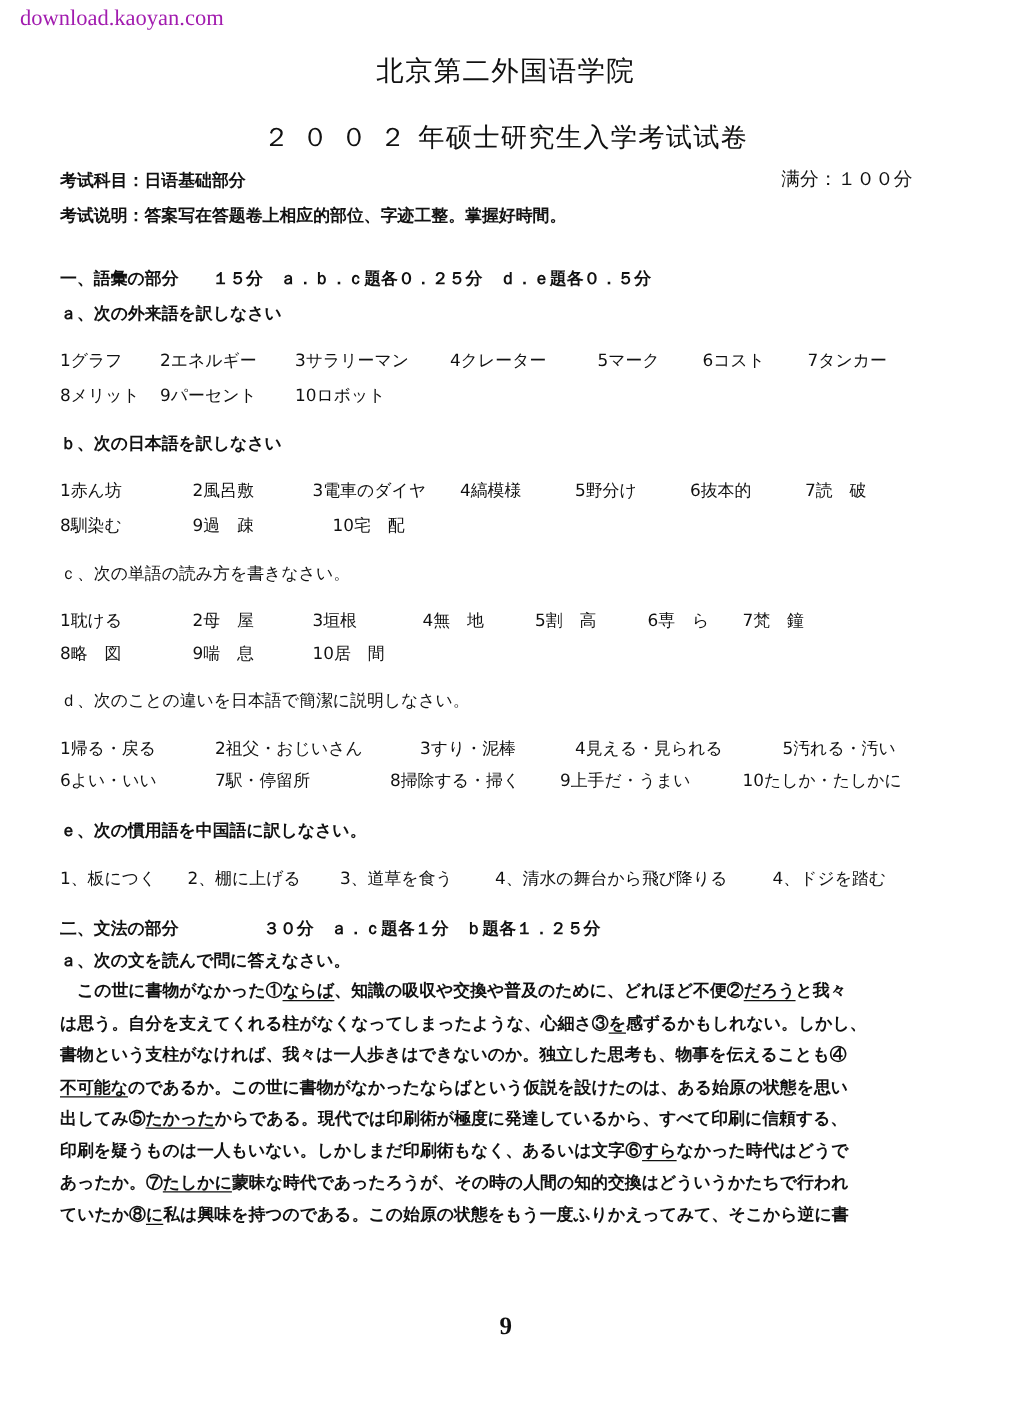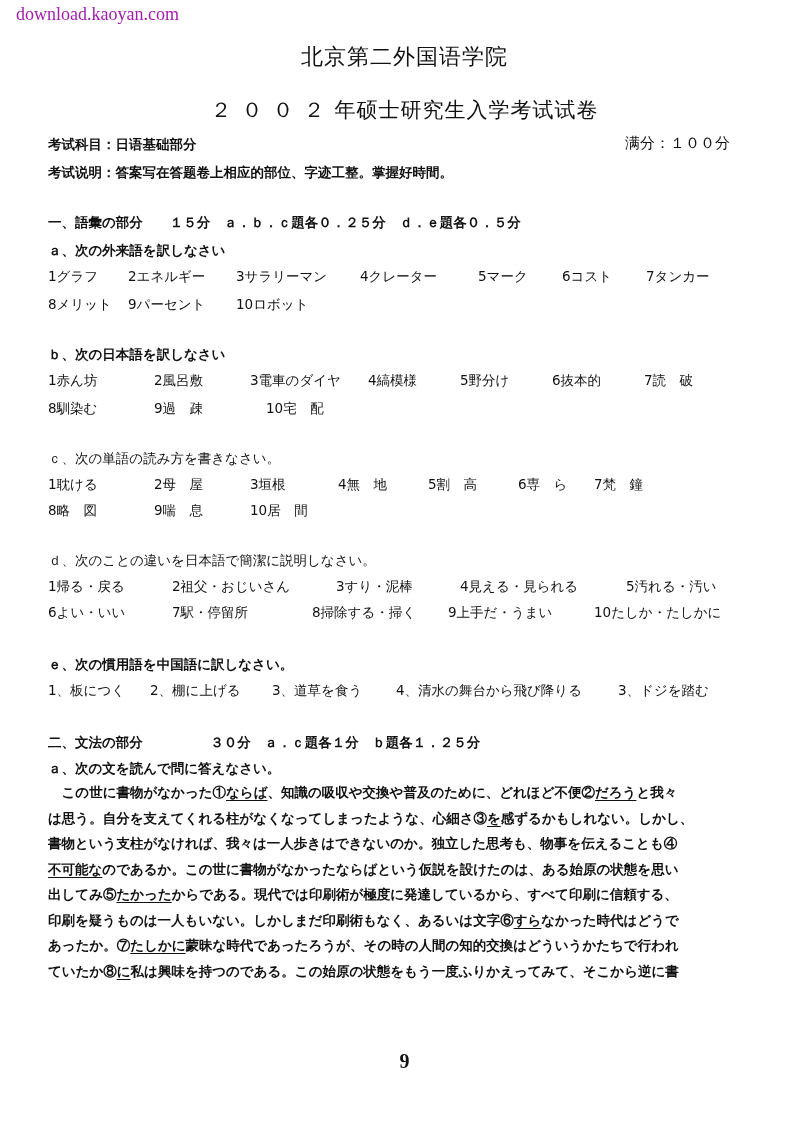--- a/index.html
+++ b/index.html
@@ -10,21 +10,21 @@
   .source { position: absolute; left: 2px; top: 4px; font-family: "Liberation Serif", serif; font-size: 18px; color: #a21caf; margin-left: 14px; }
   .title1 { position: absolute; left: 0; width: 809px; top: 42px; text-align: center; font-size: 22px; letter-spacing: 1px; font-weight: normal; }
   .title2 { position: absolute; left: 0; width: 809px; top: 96px; text-align: center; font-size: 21px; letter-spacing: 1px; }
   .title2 .num { letter-spacing: 10px; }
   .line { position: absolute; left: 48px; font-size: 13.5px; white-space: nowrap; }
   .bold { font-weight: bold; }
   .subject { top: 136px; }
   .fullmark { position: absolute; top: 134px; left: 625px; font-size: 15px; white-space: nowrap; }
   .instr { top: 164px; text-align: right; }
   .sec { font-weight: bold; }
-  .item { display: inline-block; }
+  .item { display: inline-block; margin-top: 12px; }
   .u { text-decoration: underline; text-underline-offset: 3px; }
   .para { position: absolute; left: 48px; width: 712px; font-size: 13.5px; font-weight: bold; line-height: 25.5px; }
   .para p { margin: 0; white-space: nowrap; font-family: Liberation Serif, serif; }
   .pageno { position: absolute; top: 1050px; left: 0; width: 809px; text-align: center; font-family: "Liberation Serif", serif; font-weight: bold; font-size: 20px; }
 </style>
 </head>
 <body>
 
 <div class="source">download.kaoyan.com</div>
 
@@ -63,21 +63,21 @@
 <div class="line" style="top:552px">ｄ、次のことの違いを日本語で簡潔に説明しなさい。</div>
 <div class="line" style="top:578px">
   <span class="item" style="width:124px">1帰る・戻る</span><span class="item" style="width:164px">2祖父・おじいさん</span><span class="item" style="width:124px">3すり・泥棒</span><span class="item" style="width:166px">4見える・見られる</span><span class="item">5汚れる・汚い</span>
 </div>
 <div class="line" style="top:604px">
   <span class="item" style="width:124px">6よい・いい</span><span class="item" style="width:140px">7駅・停留所</span><span class="item" style="width:136px">8掃除する・掃く</span><span class="item" style="width:146px">9上手だ・うまい</span><span class="item">10たしか・たしかに</span>
 </div>
 
 <div class="line bold" style="top:656px">ｅ、次の慣用語を中国語に訳しなさい。</div>
 <div class="line" style="top:682px">
-  <span class="item" style="width:102px">1、板につく</span><span class="item" style="width:122px">2、棚に上げる</span><span class="item" style="width:124px">3、道草を食う</span><span class="item" style="width:222px">4、清水の舞台から飛び降りる</span><span class="item">3、ドジを踏む</span>
+  <span class="item" style="width:102px">1、板につく</span><span class="item" style="width:122px">2、棚に上げる</span><span class="item" style="width:124px">3、道草を食う</span><span class="item" style="width:222px">4、清水の舞台から飛び降りる</span><span class="item">4、ドジを踏む</span>
 </div>
 
 <div class="line sec" style="top:734px">二、文法の部分　　　　　３０分　ａ．ｃ題各１分　ｂ題各１．２５分</div>
 <div class="line bold" style="top:760px">ａ、次の文を読んで問に答えなさい。</div>
 
 <div class="para" style="top:780px">
   <p><span>　この世に書物がなかった①</span><span class="u">ならば</span><span>、知識の吸収や交換や普及のために、どれほど不便②</span><span class="u">だろう</span><span>と我々</span></p>
   <p><span>は思う。自分を支えてくれる柱がなくなってしまったような、心細さ③</span><span class="u">を</span><span>感ずるかもしれない。しかし、</span></p>
   <p><span>書物という支柱がなければ、我々は一人歩きはできないのか。独立した思考も、物事を伝えることも④</span></p>
   <p><span class="u">不可能な</span><span>のであるか。この世に書物がなかったならばという仮説を設けたのは、ある始原の状態を思い</span></p>

